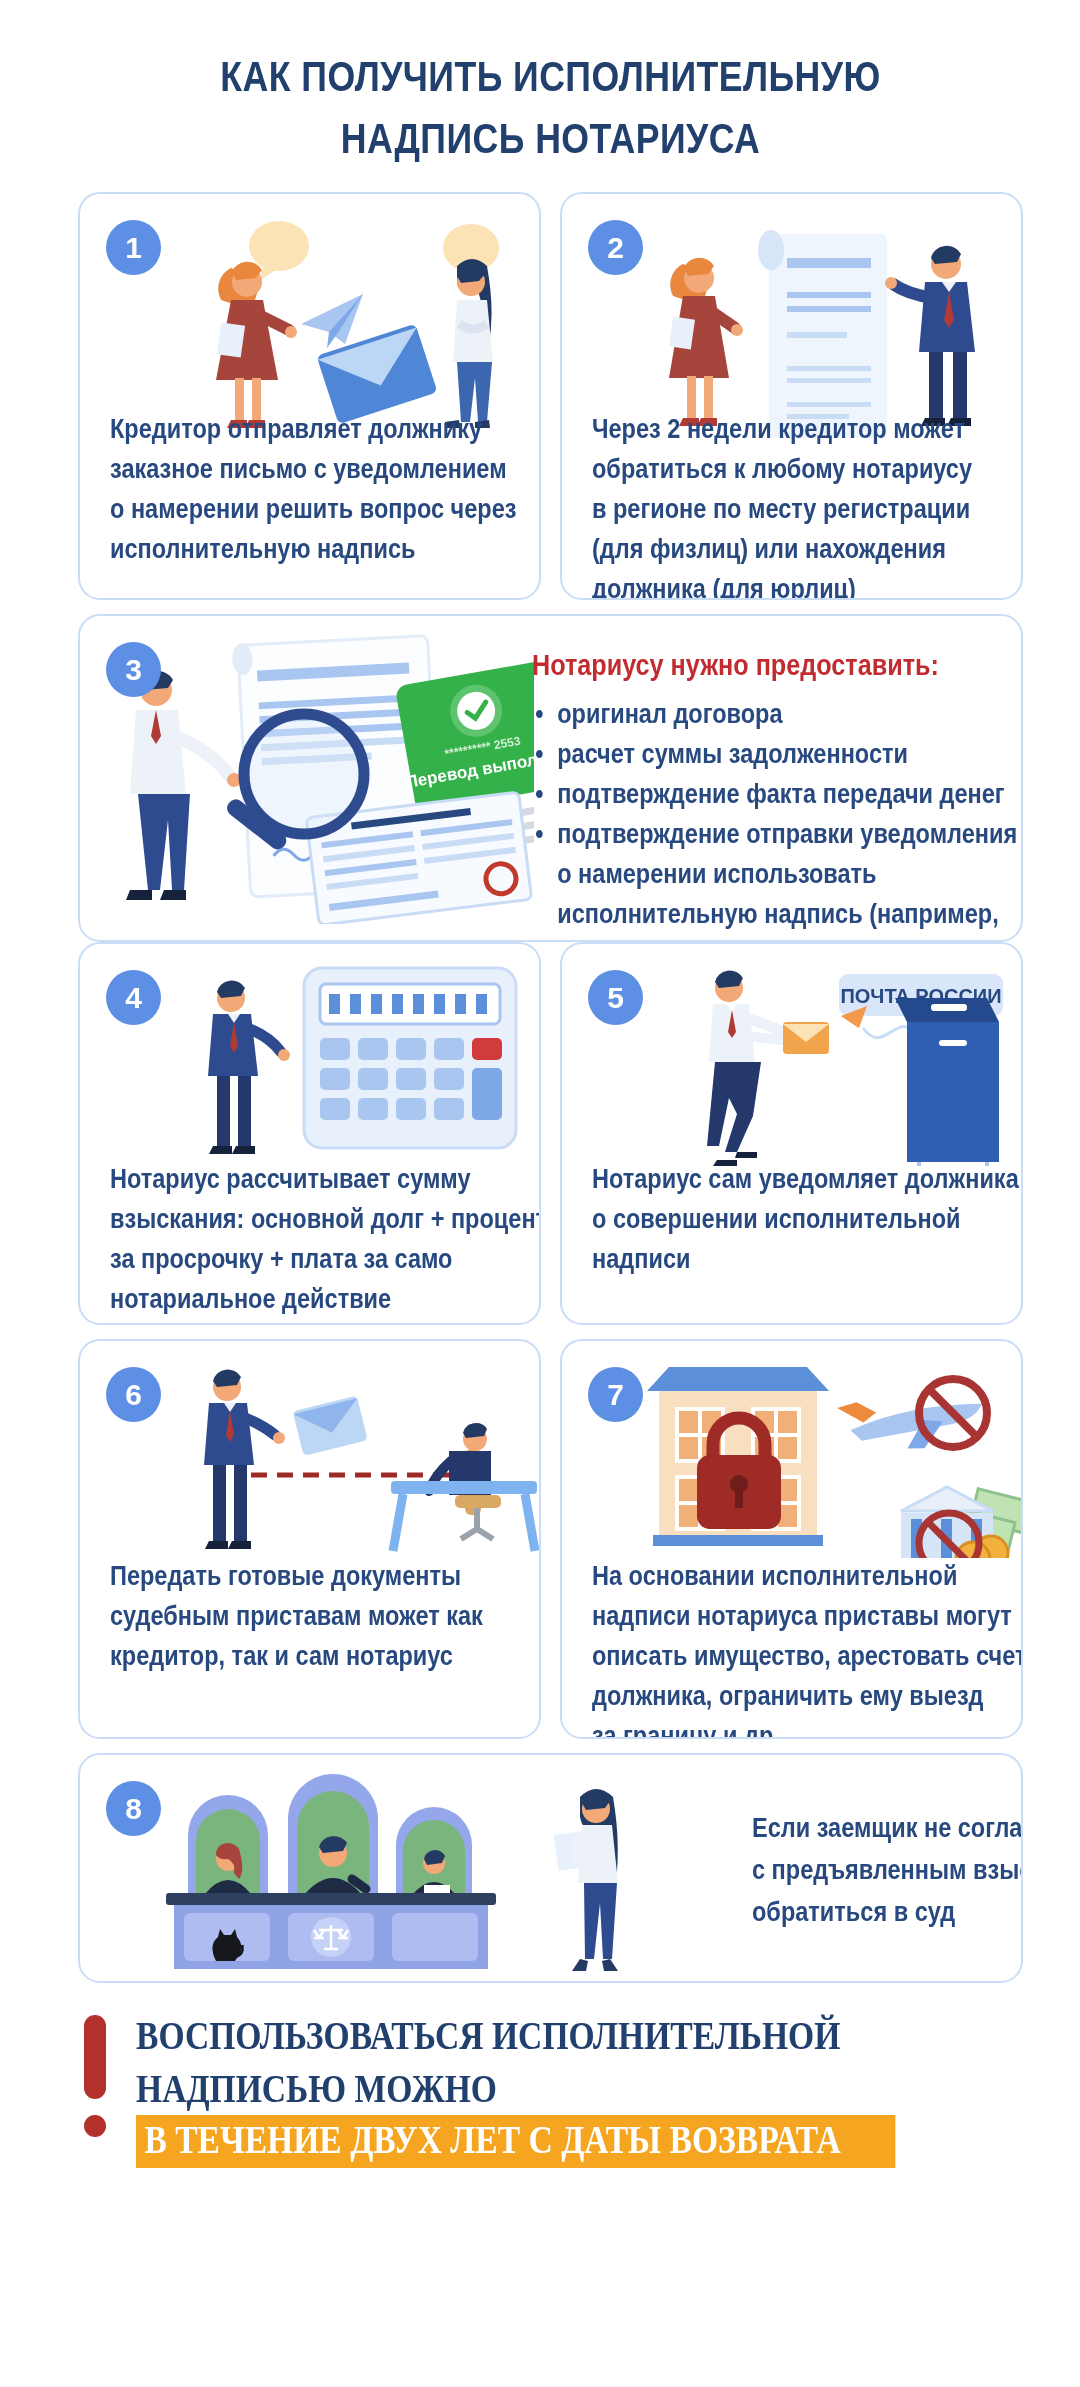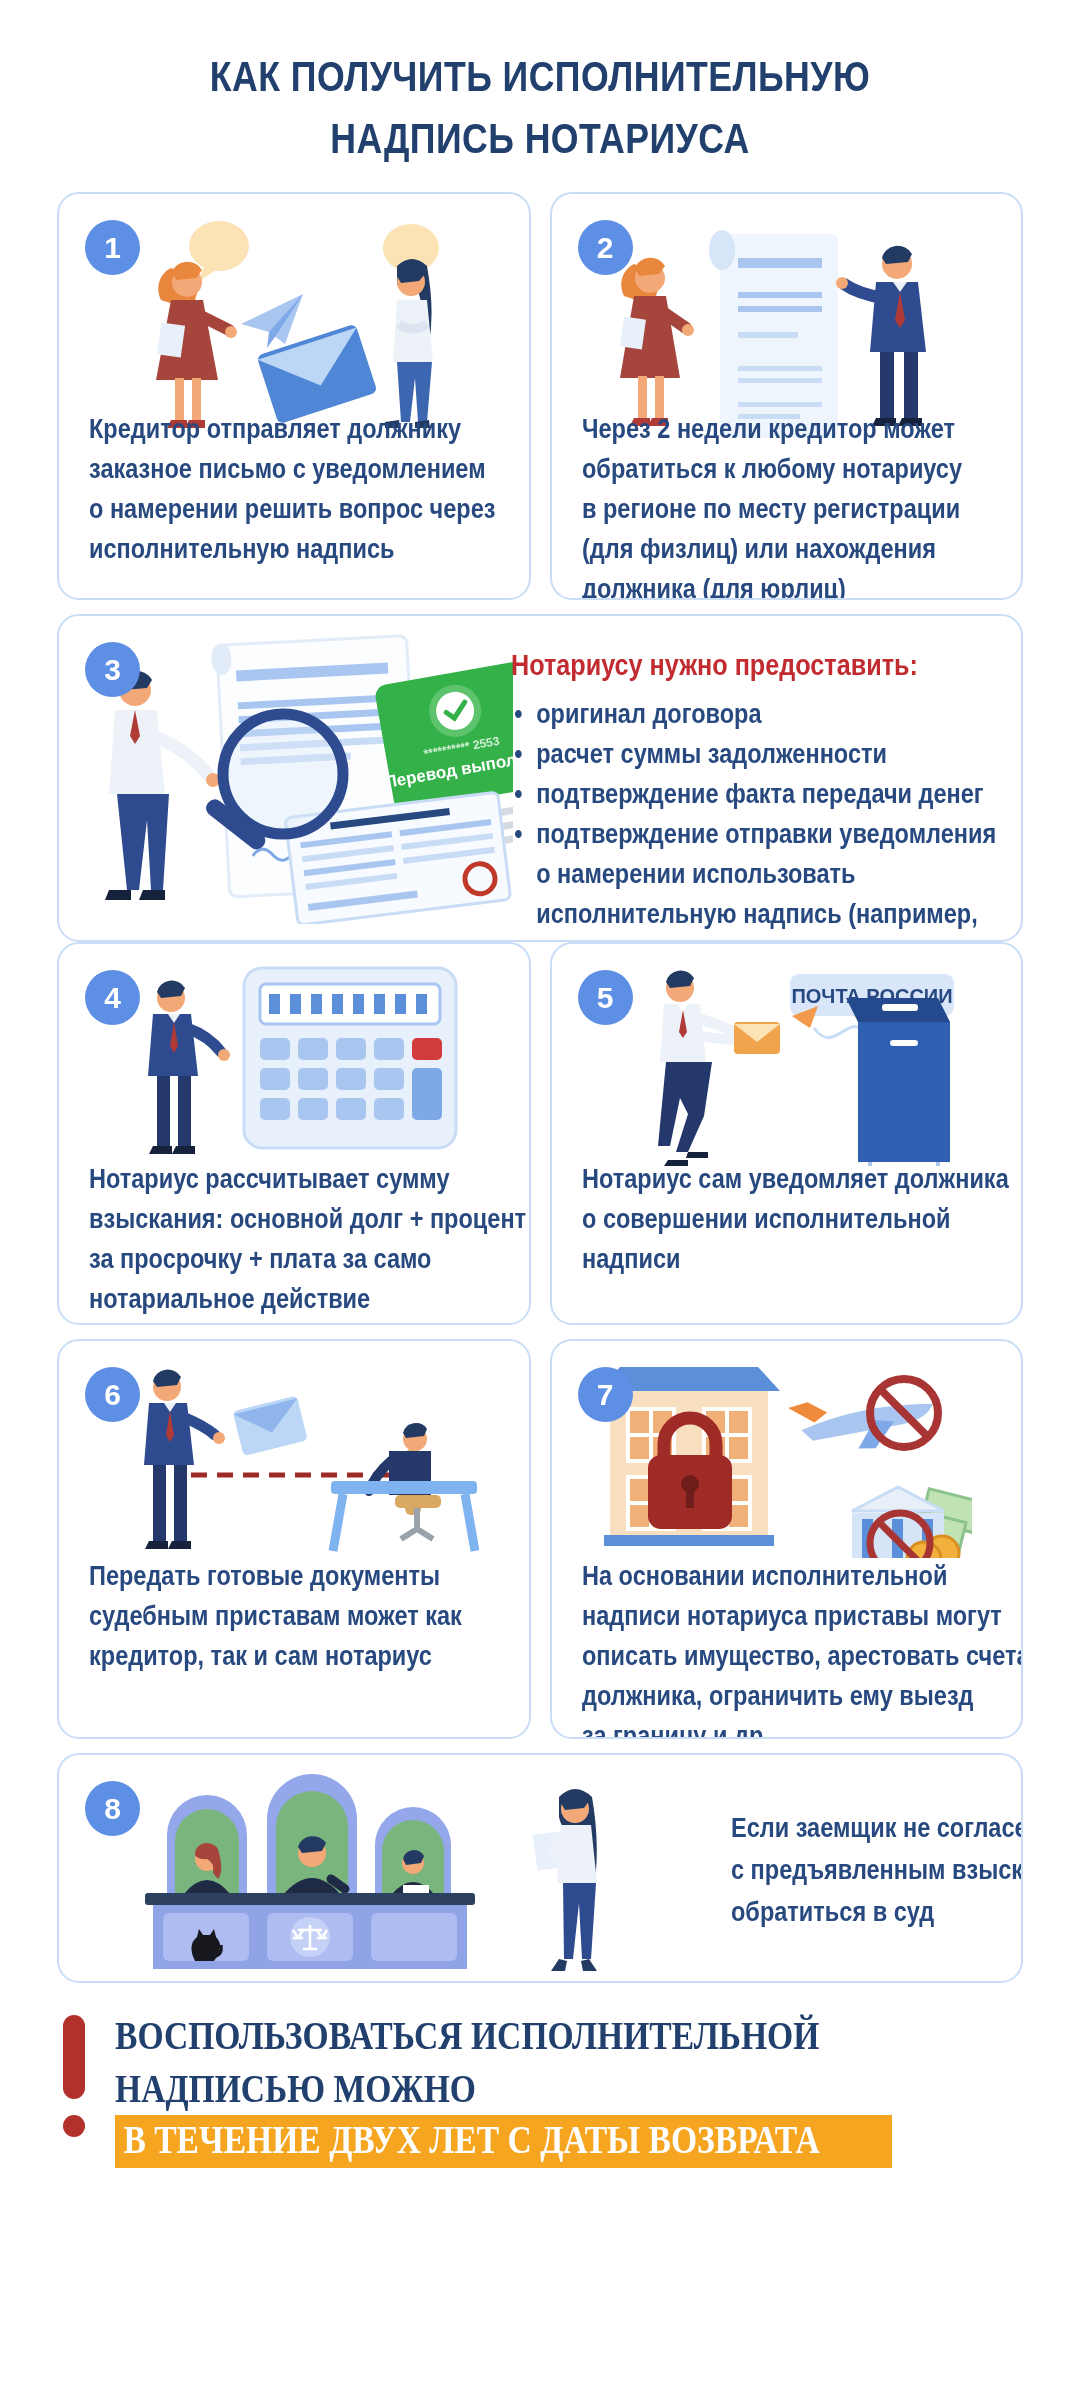--- a/index.html
+++ b/index.html
@@ -1,20 +1,20 @@
 <!DOCTYPE html>
 <html><head>
 <meta charset="utf-8">
 <style>
   * { margin:0; padding:0; box-sizing:border-box; }
   body { background:#fff; }
   .page {
     position:relative; width:1080px; height:2168px; margin:0 auto;
     background:#ffffff; overflow:hidden;
-    font-family:"Liberation Sans", sans-serif; color:#27497F;
+    font-family:"Liberation Sans", sans-serif; color:#27497F;padding-left:21px;
   }
   
   .title {
     padding-top:46px; text-align:center; color:#21406E;
     font-size:42px; font-weight:bold; line-height:62px; letter-spacing:.5px;
     transform:scaleX(.85); transform-origin:50% 0; margin-bottom:22px;
   }
   
   .content { padding:0 57px; }
   .row { display:flex; gap:19px; margin-bottom:14px; }
@@ -24,21 +24,21 @@
   }
   .h408{height:408px;} .h328{height:328px;} .h383{height:383px;}
   .h400{height:400px;} .h230{height:230px;}
   .badge {
     position:absolute; top:26px; left:26px; width:55px; height:55px;
     border-radius:50%; background:#5D8FE4; color:#fff; z-index:3;
     display:flex; align-items:center; justify-content:center;
     font-size:30px; font-weight:bold;
   }
   .illus { position:absolute; top:12px; left:0; right:0;
-           display:flex; justify-content:flex-start; }
+           display:flex; justify-content:flex-end; }
   .cond { transform:scaleX(.84); transform-origin:0 0; width:119%; }
   .card-text {
     position:absolute; top:215px; left:30px; right:14px;
     font-size:28px; font-weight:bold; line-height:40px; color:#27497F;
     white-space:pre-line;
   }
   .card3-illus { position:absolute; left:14px; top:8px; }
   .card3-text { position:absolute; left:452px; top:32px; right:20px; }
   .card3-head { color:#C22C31; font-size:30px; font-weight:bold; margin-bottom:12px; }
   .card3-list { list-style:none; }

